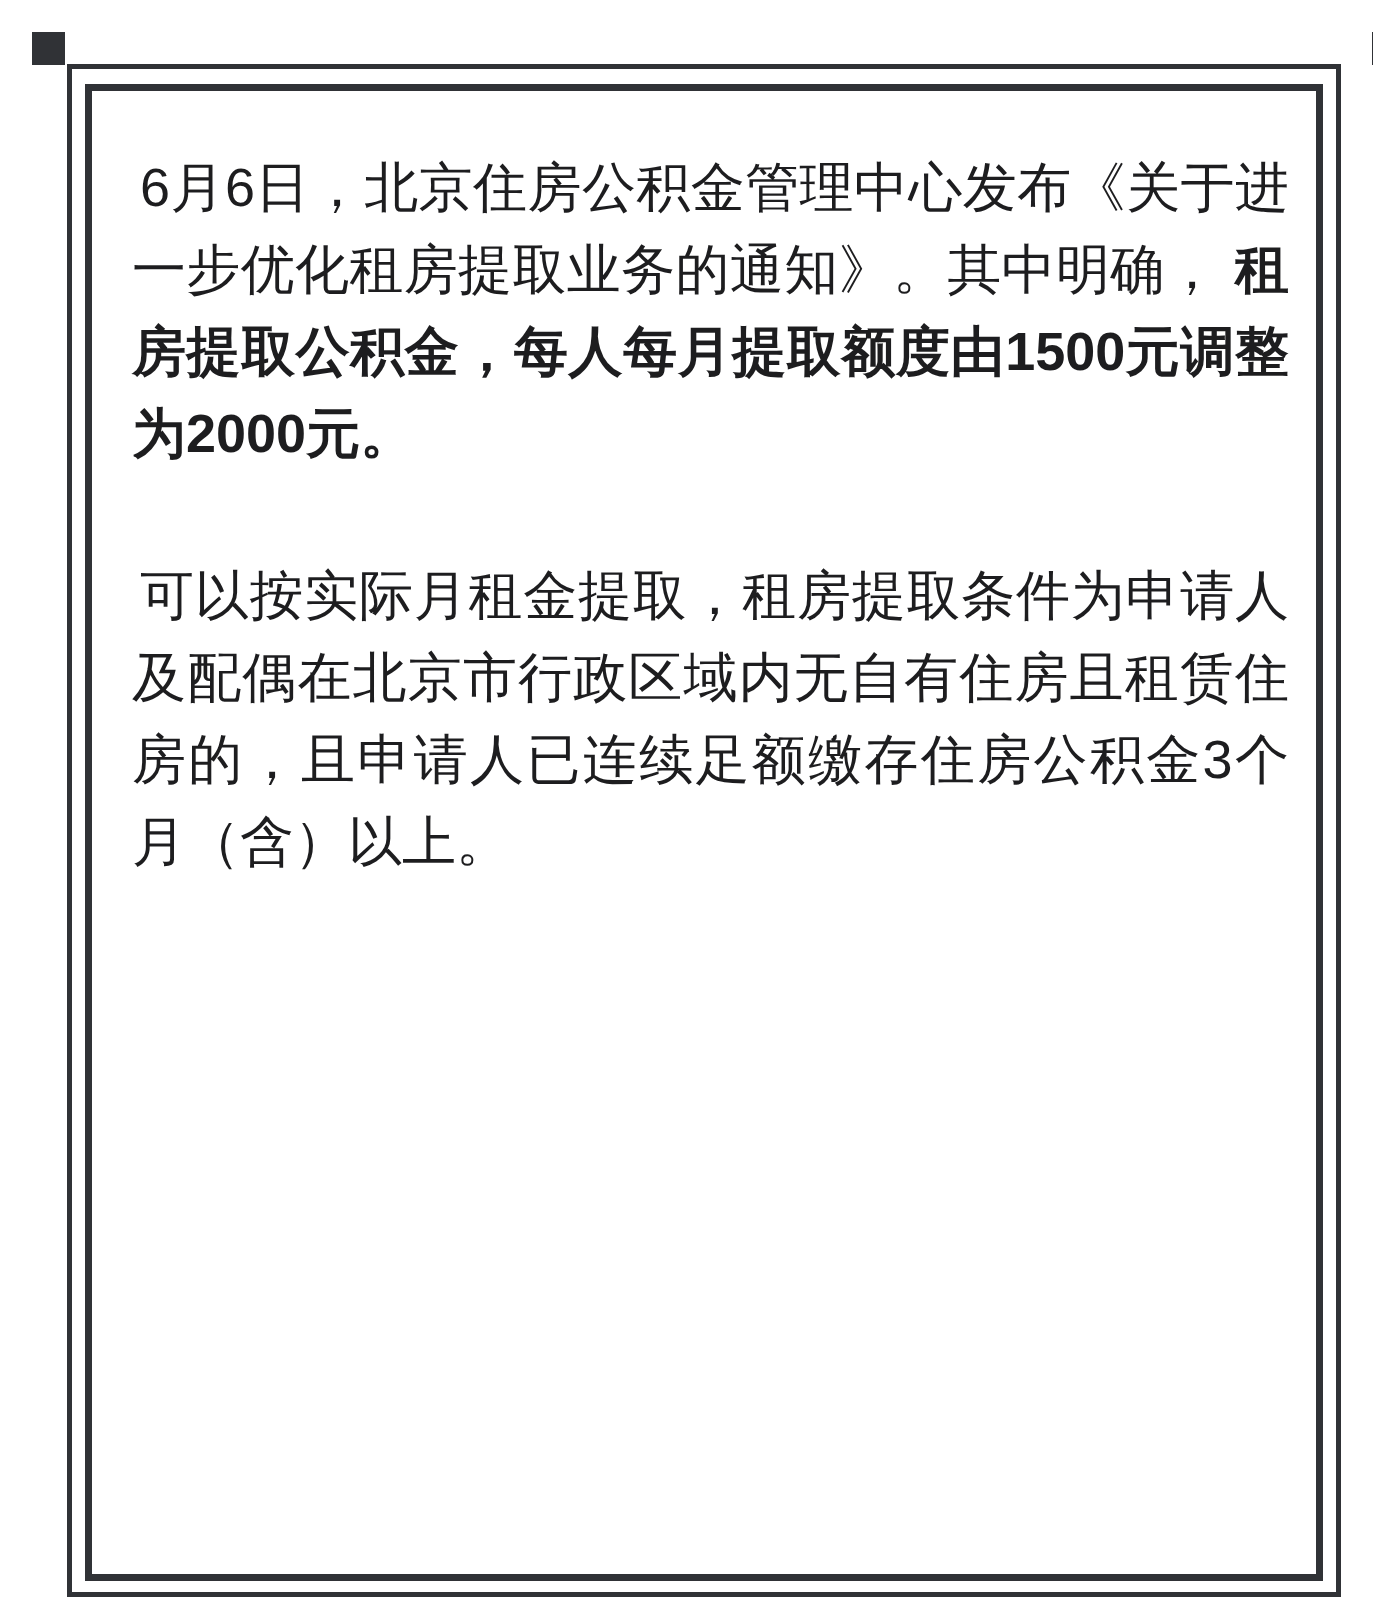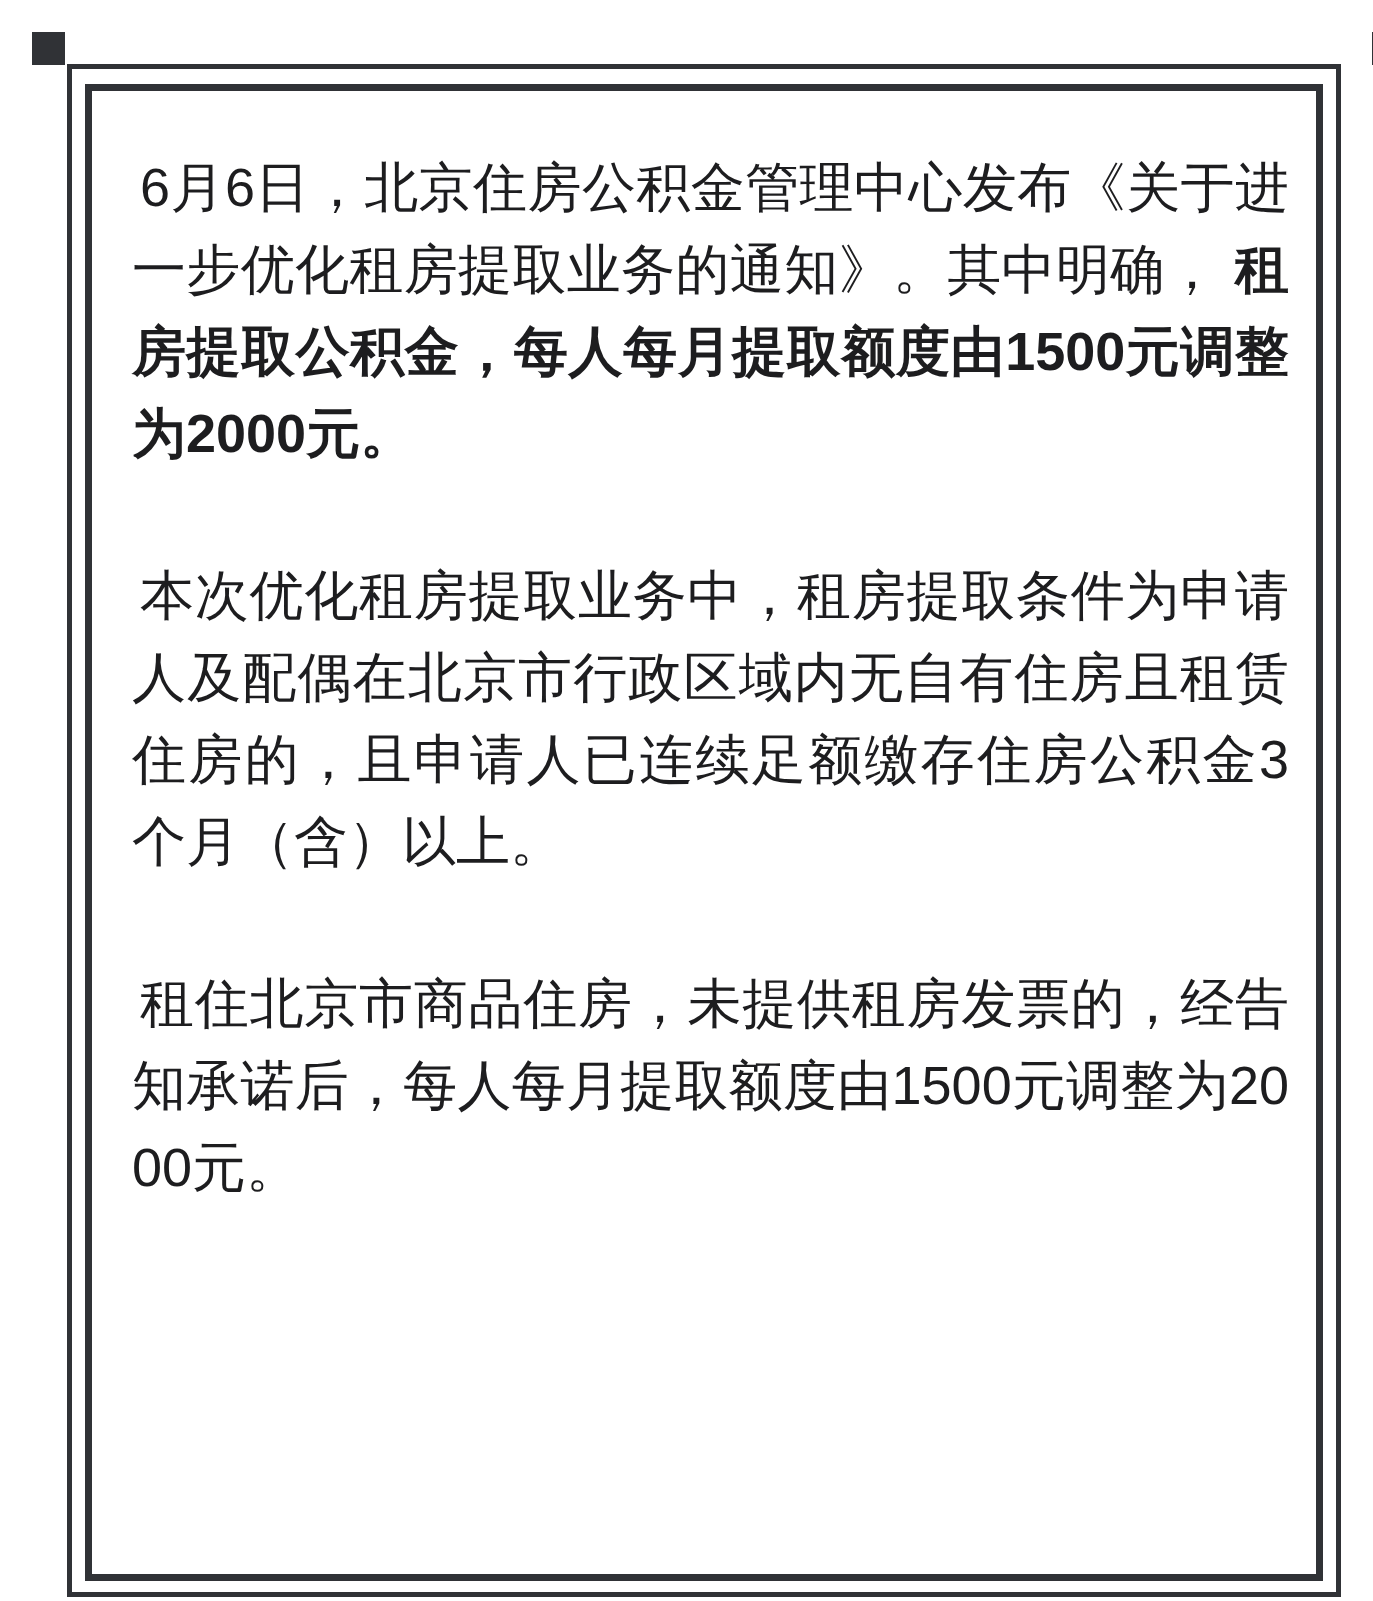--- a/index.html
+++ b/index.html
@@ -71,16 +71,15 @@
 
 <div class="page">
   <div class="corner tl"></div>
   <div class="corner tr"></div>
   <div class="corner bl"></div>
   <div class="corner br"></div>
   <div class="outer-frame"></div>
   <div class="inner-frame"></div>
   <div class="content">
       <p class="para"><span class="seg">6月6日，北京住房公积金管理中心发布《关于进一步优化租房提取业务的通知》。其中明确，</span><span class="seg bold">租房提取公积金，每人每月提取额度由1500元调整为2000元。</span></p>
-      <p class="para"><span class="seg">本次优化租房提取业务中，租房提取条件为申请人及配偶在北京市行政区域内无自有住房且租赁住房的，且申请人已连续足额缴存住房公积金3个月（含）以上。</span></p>
-      <p class="para"><span class="seg">租住北京市商品住房，未提供租房发票的，经告知承诺后，每人每月提取额度由1500元调整为2000元。</span></p>
+      <p class="para"><span class="seg">可以按实际月租金提取，租房提取条件为申请人及配偶在北京市行政区域内无自有住房且租赁住房的，且申请人已连续足额缴存住房公积金3个月（含）以上。</span></p>
     </div>
 </div>
 
 </body></html>

